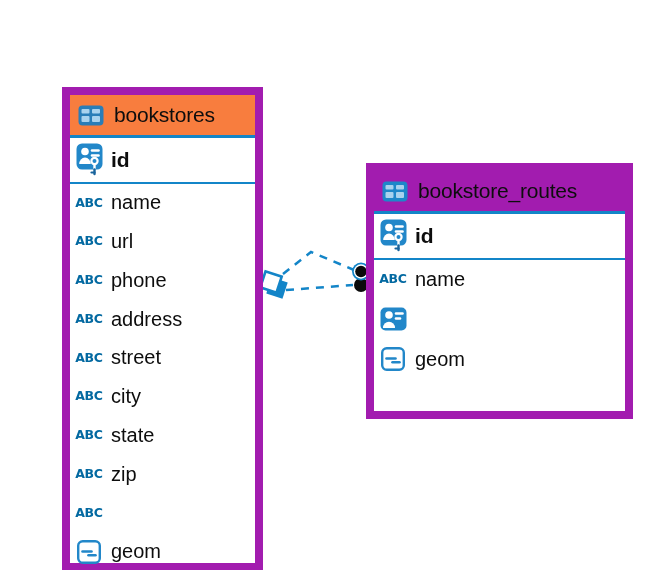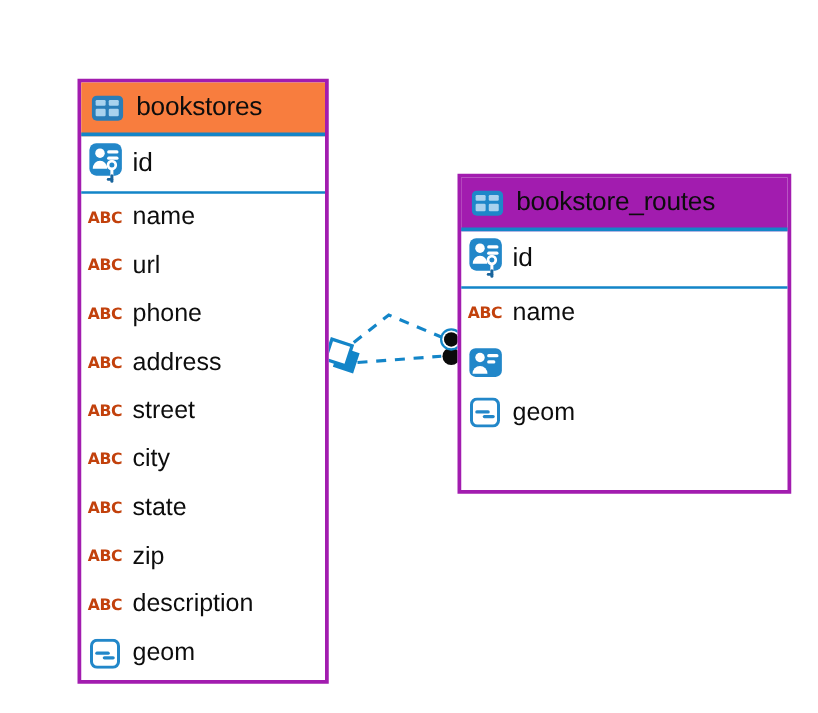--- a/index.html
+++ b/index.html
@@ -1,47 +1,47 @@
 <!DOCTYPE html>
 <html><head>
 <meta charset="utf-8">
 <style>
   html,body{margin:0;padding:0;background:#fff;}
   .canvas{
     position:relative;width:654px;height:570px;background:#ffffff;overflow:hidden;
     font-family:"Liberation Sans", sans-serif;color:#0d0d0d;
   }
   .table{
-    position:absolute;background:#ffffff;border:3px solid #a21caf;box-sizing:border-box;
+    position:absolute;background:#ffffff;border:8px solid #a21caf;box-sizing:border-box;margin-top:24px;
   }
   #table-bookstores{left:62px;top:63px;width:201px;height:484px;}
   #table-bookstore-routes{left:366px;top:139px;width:267px;height:256px;}
 
   .thead{
     height:43px;display:flex;align-items:center;gap:9px;padding:0 7px;
     border-bottom:3px solid #1385c8;box-sizing:border-box;
     font-size:21px;font-weight:500;letter-spacing:-0.2px;
   }
   #table-bookstores .thead{background:#f87d3e;}
   #table-bookstore-routes .thead{background:#a21caf;}
 
   .pk-row{
     height:45.5px;display:flex;align-items:center;gap:8px;padding:0 5px;
     border-bottom:2.5px solid #1385c8;box-sizing:border-box;
-    font-size:21px;font-weight:400;
+    font-size:21px;font-weight:700;
   }
   .row{
     display:flex;align-items:center;gap:8px;padding:0 5px;font-size:20px;box-sizing:border-box;
   }
   #table-bookstores .row{height:38.75px;}
   #table-bookstore-routes .row{height:39.87px;}
 
   .icon-slot{width:28px;flex:none;display:flex;align-items:center;justify-content:center;}
   .abc{
-    font-size:12.5px;font-weight:800;color:#c2410c;letter-spacing:-0.3px;line-height:1;
+    font-size:12.5px;font-weight:800;color:#0369a1;letter-spacing:-0.3px;line-height:1;
     font-family:"DejaVu Sans", sans-serif;
   }
   .rel-layer{position:absolute;left:0;top:0;pointer-events:none;}
   .dash{fill:none;stroke:#1385c8;stroke-width:2.5;stroke-dasharray:8 7;}
 </style>
 </head>
 <body>
 
 <div class="canvas">
 
@@ -124,21 +124,20 @@
     <div class="row">
       <span class="icon-slot abc">ABC</span>
       <span>state</span>
     </div>
     <div class="row">
       <span class="icon-slot abc">ABC</span>
       <span>zip</span>
     </div>
     <div class="row">
       <span class="icon-slot abc">ABC</span>
-      <span>description</span>
     </div>
     <div class="row">
       <span class="icon-slot">
         <svg width="24" height="24" viewBox="0 0 24 24">
           <rect x="1.2" y="1.2" width="21.6" height="21.6" rx="4.5" fill="#fff" stroke="#2287c9" stroke-width="2.4"></rect>
           <path d="M5.5 11.5 h9" stroke="#2287c9" stroke-width="2.6" stroke-linecap="round"></path>
           <path d="M11.5 15.2 h7" stroke="#2287c9" stroke-width="2.6" stroke-linecap="round"></path>
         </svg>
       </span>
       <span>geom</span>

